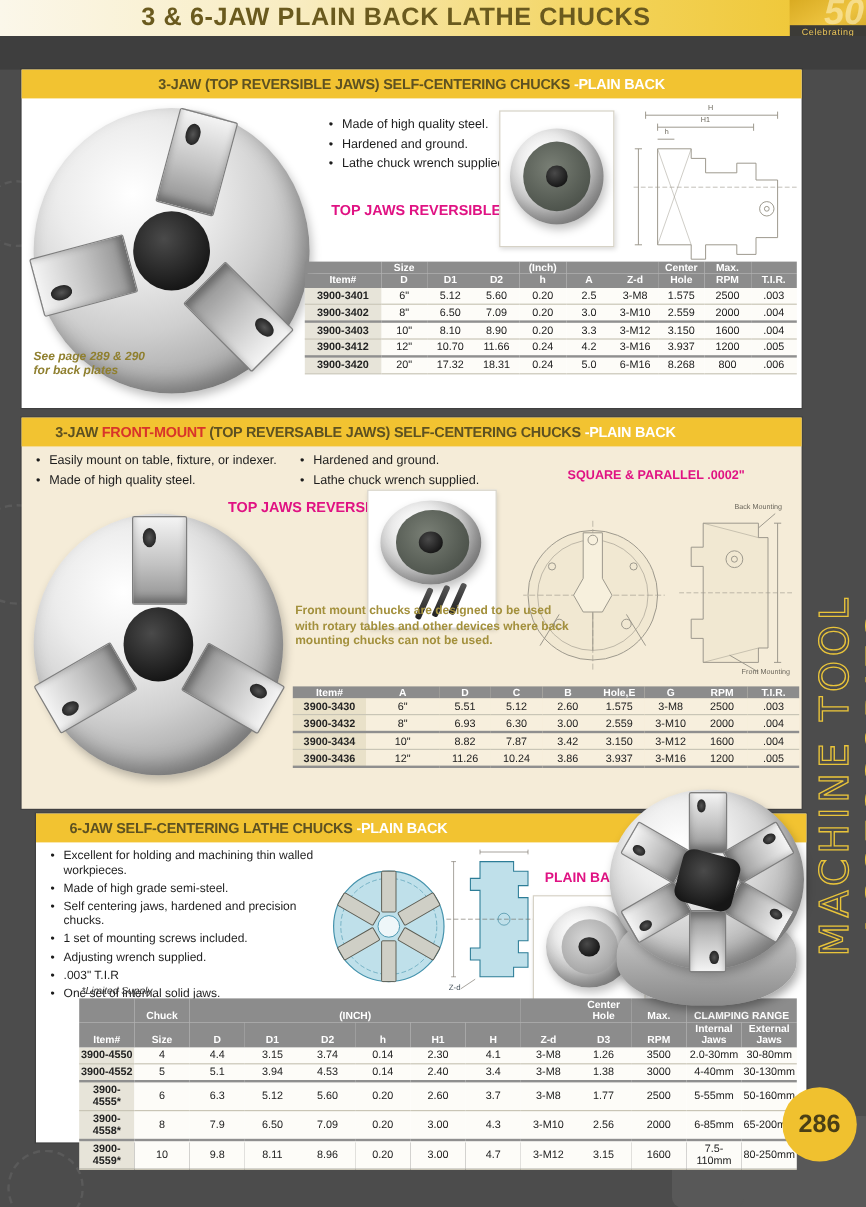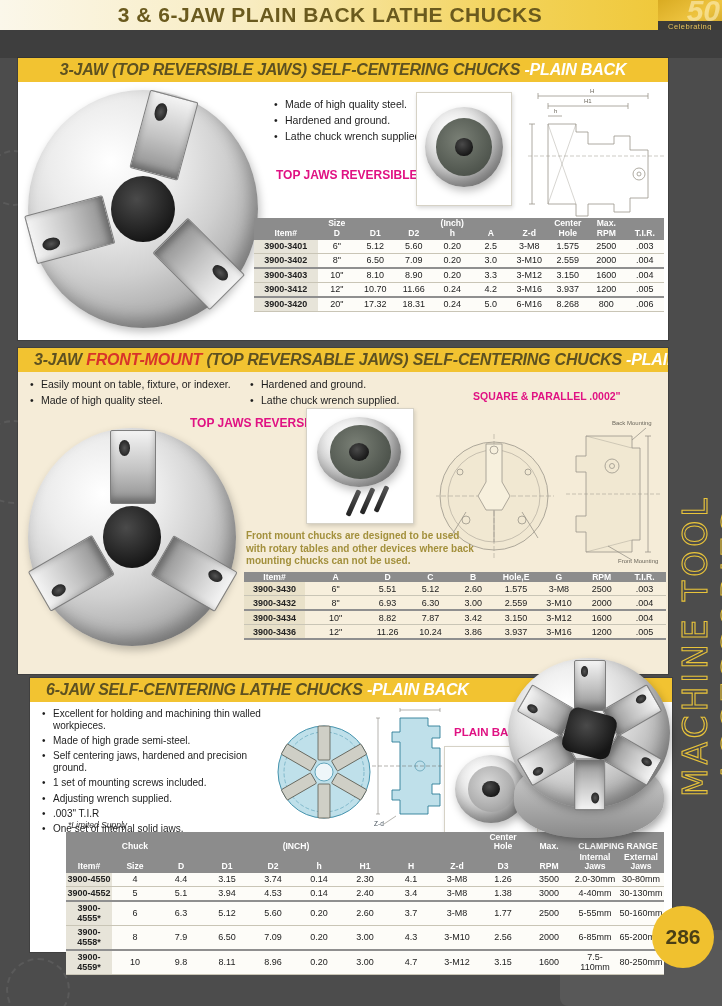--- a/index.html
+++ b/index.html
@@ -21,25 +21,25 @@
 
   .darkband{left:0;top:30px;width:722px;height:28px;background:#3e3e3e;}
 
   
   .panel{background:#fff;box-shadow:0 0 0 1px rgba(0,0,0,.15);}
   .panel1{left:18px;top:58px;width:650px;height:282px;}
   .panel2{left:18px;top:348px;width:650px;height:326px;background:#f5ecd8;}
   .panel3{left:30px;top:678px;width:642px;height:274px;}
 
   .sec-head{left:0;top:0;right:0;height:24px;background:#f2c331;white-space:nowrap;overflow:hidden;
-    font-size:16px;font-weight:bold;font-style:italic;color:#5d5121;line-height:24px;letter-spacing:-.2px;}
+    font-size:12px;font-weight:bold;color:#5d5121;line-height:24px;letter-spacing:-.2px;}
   .sec-head .sfx{color:#fff;}
   .sec-head .accent{color:#d8342a;}
   .center-head{text-align:center;}
-  .left-head{padding-left:16px;}
+  .left-head{padding-left:28px;}
 
   
   .bullets{font-size:10.5px;color:#1d1d1d;line-height:1.18;}
   .bullet{display:flex;margin-bottom:3.5px;}
   .bullet .dot{width:11px;flex:none;}
 
   .magenta{color:#e01283;font-weight:bold;}
   .olive-note{color:#8f7f2e;font-weight:bold;font-style:italic;font-size:10px;line-height:1.2;white-space:pre-line;}
   .front-note{color:#a3903c;font-weight:bold;font-size:10px;line-height:1.25;}
   .limited{font-size:8.5px;font-style:italic;color:#333;}
@@ -262,20 +262,22 @@
             <td>5.0</td>
             <td>6-M16</td>
             <td>8.268</td>
             <td>800</td>
             <td>.006</td>
           </tr>
         </tbody>
     </table>
   </div>
 
+  <div class="abs olive-note" style="left:10px;top:234px;width:140px;">See page 289 &amp; 290
+for back plates</div>
 </div>
 
 <div class="abs panel panel2">
   <div class="abs sec-head left-head">
     <span>3-JAW </span><span class="accent">FRONT-MOUNT</span><span> (TOP REVERSABLE JAWS) SELF-CENTERING CHUCKS </span><span class="sfx">-PLAIN BACK</span>
   </div>
 
   <div class="abs bullets" style="left:12px;top:30px;width:212px;">
       <div class="bullet">
         <span class="dot">•</span>
@@ -344,21 +346,21 @@
         <circle cx="176" cy="46" r="7"></circle>
           <circle cx="176" cy="46" r="2.5"></circle>
         <line x1="196" y1="20" x2="210" y2="8"></line>
         <line x1="172" y1="126" x2="196" y2="140"></line>
       </g>
     </svg>
     <span class="dwg-label" style="left:176px;top:0px;">Back Mounting</span>
     <span class="dwg-label" style="left:182px;top:138px;">Front Mounting</span>
   </div>
 
-  <div class="abs front-note" style="left:228px;top:182px;width:232px;">Front mount chucks are designed to be used with rotary tables and other devices where back mounting chucks can not be used.</div>
+  <div class="abs front-note" style="left:228px;top:156px;width:232px;">Front mount chucks are designed to be used with rotary tables and other devices where back mounting chucks can not be used.</div>
 
   <div class="abs" style="left:226px;top:224px;width:422px;">
     <table class="t2">
       <thead>
           <tr>
             <th>Item#</th>
             <th>A</th>
             <th>D</th>
             <th>C</th>
             <th>B</th>
@@ -427,21 +429,21 @@
       <div class="bullet">
         <span class="dot">•</span>
         <span>Excellent for holding and machining thin walled workpieces.</span>
       </div>
       <div class="bullet">
         <span class="dot">•</span>
         <span>Made of high grade semi-steel.</span>
       </div>
       <div class="bullet">
         <span class="dot">•</span>
-        <span>Self centering jaws, hardened and precision ground.</span>
+        <span>Self centering jaws, hardened and precision chucks.</span>
       </div>
       <div class="bullet">
         <span class="dot">•</span>
         <span>1 set of mounting screws included.</span>
       </div>
       <div class="bullet">
         <span class="dot">•</span>
         <span>Adjusting wrench supplied.</span>
       </div>
       <div class="bullet">

